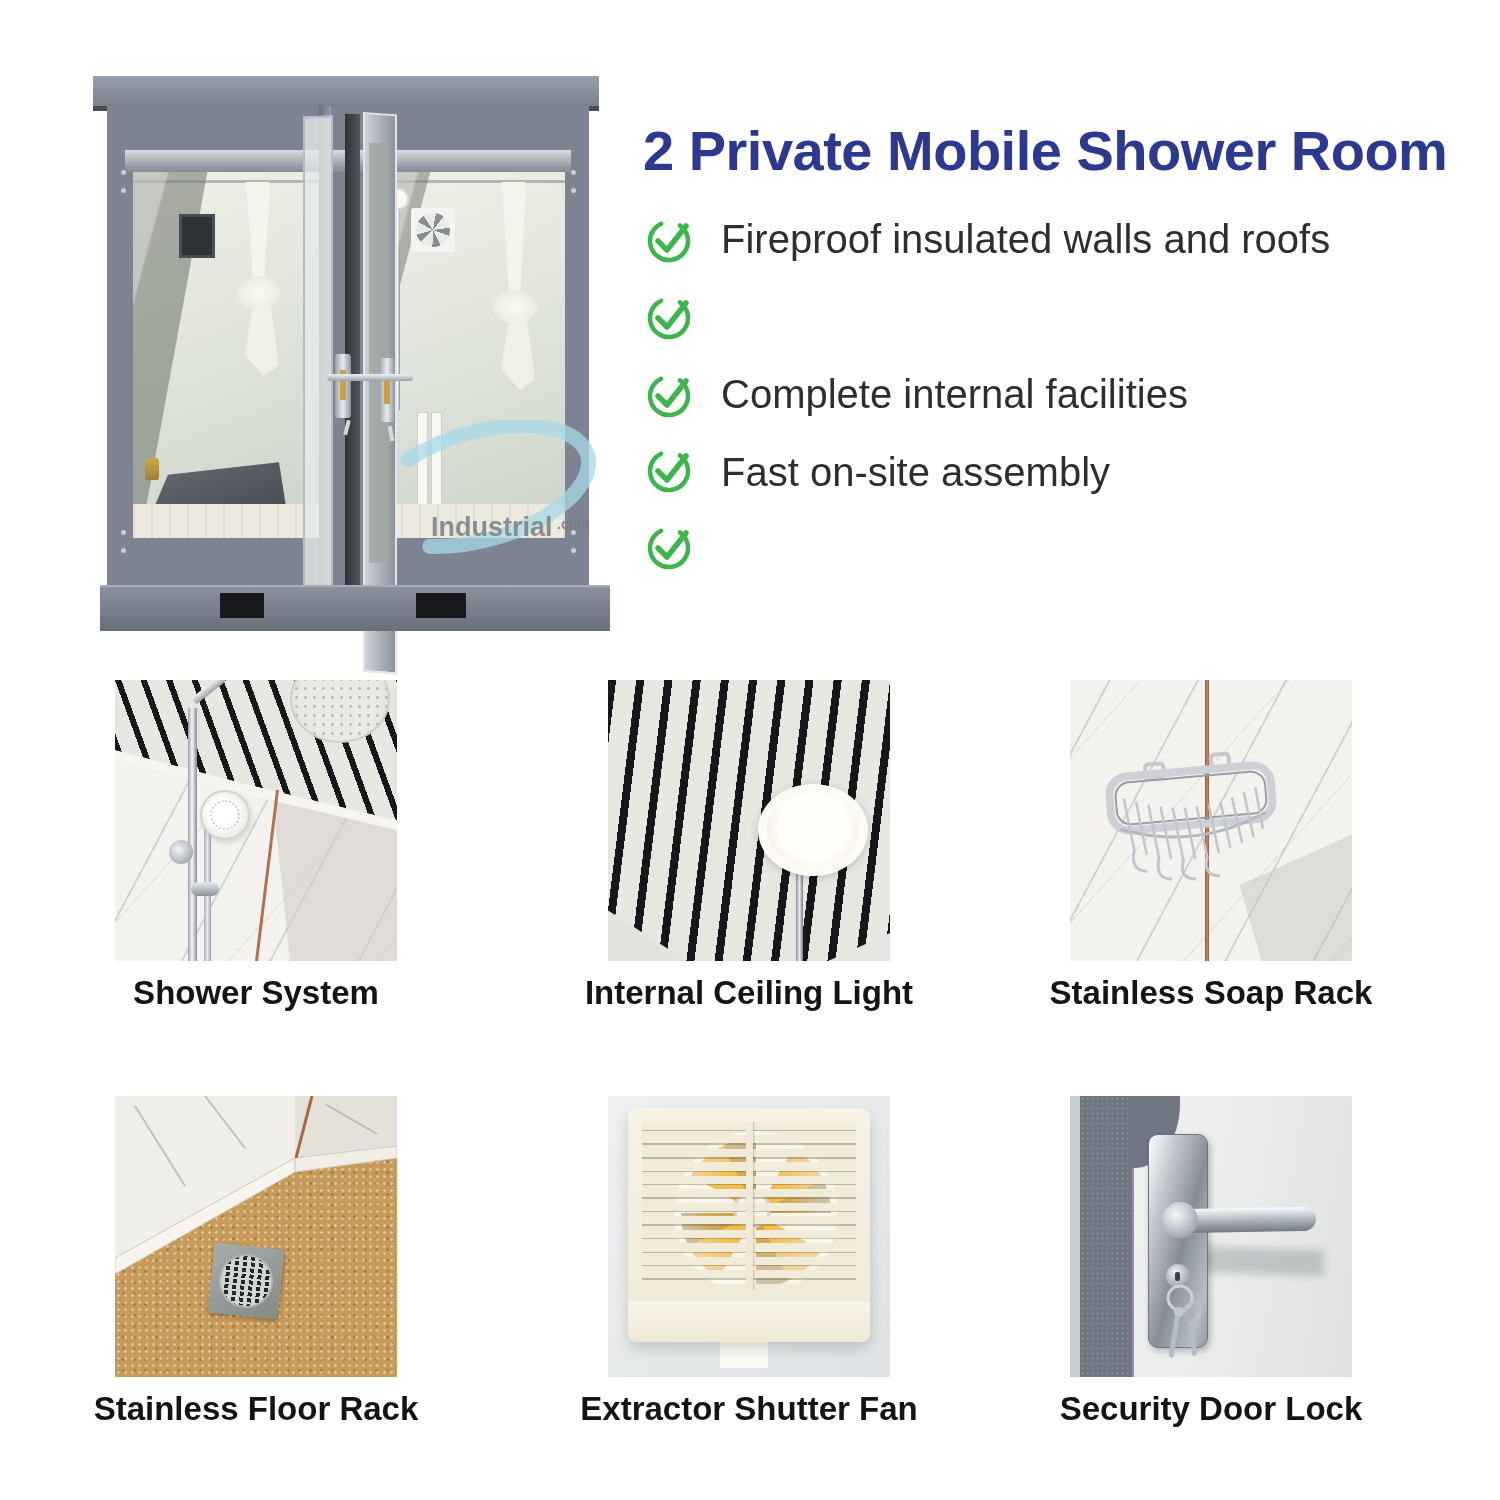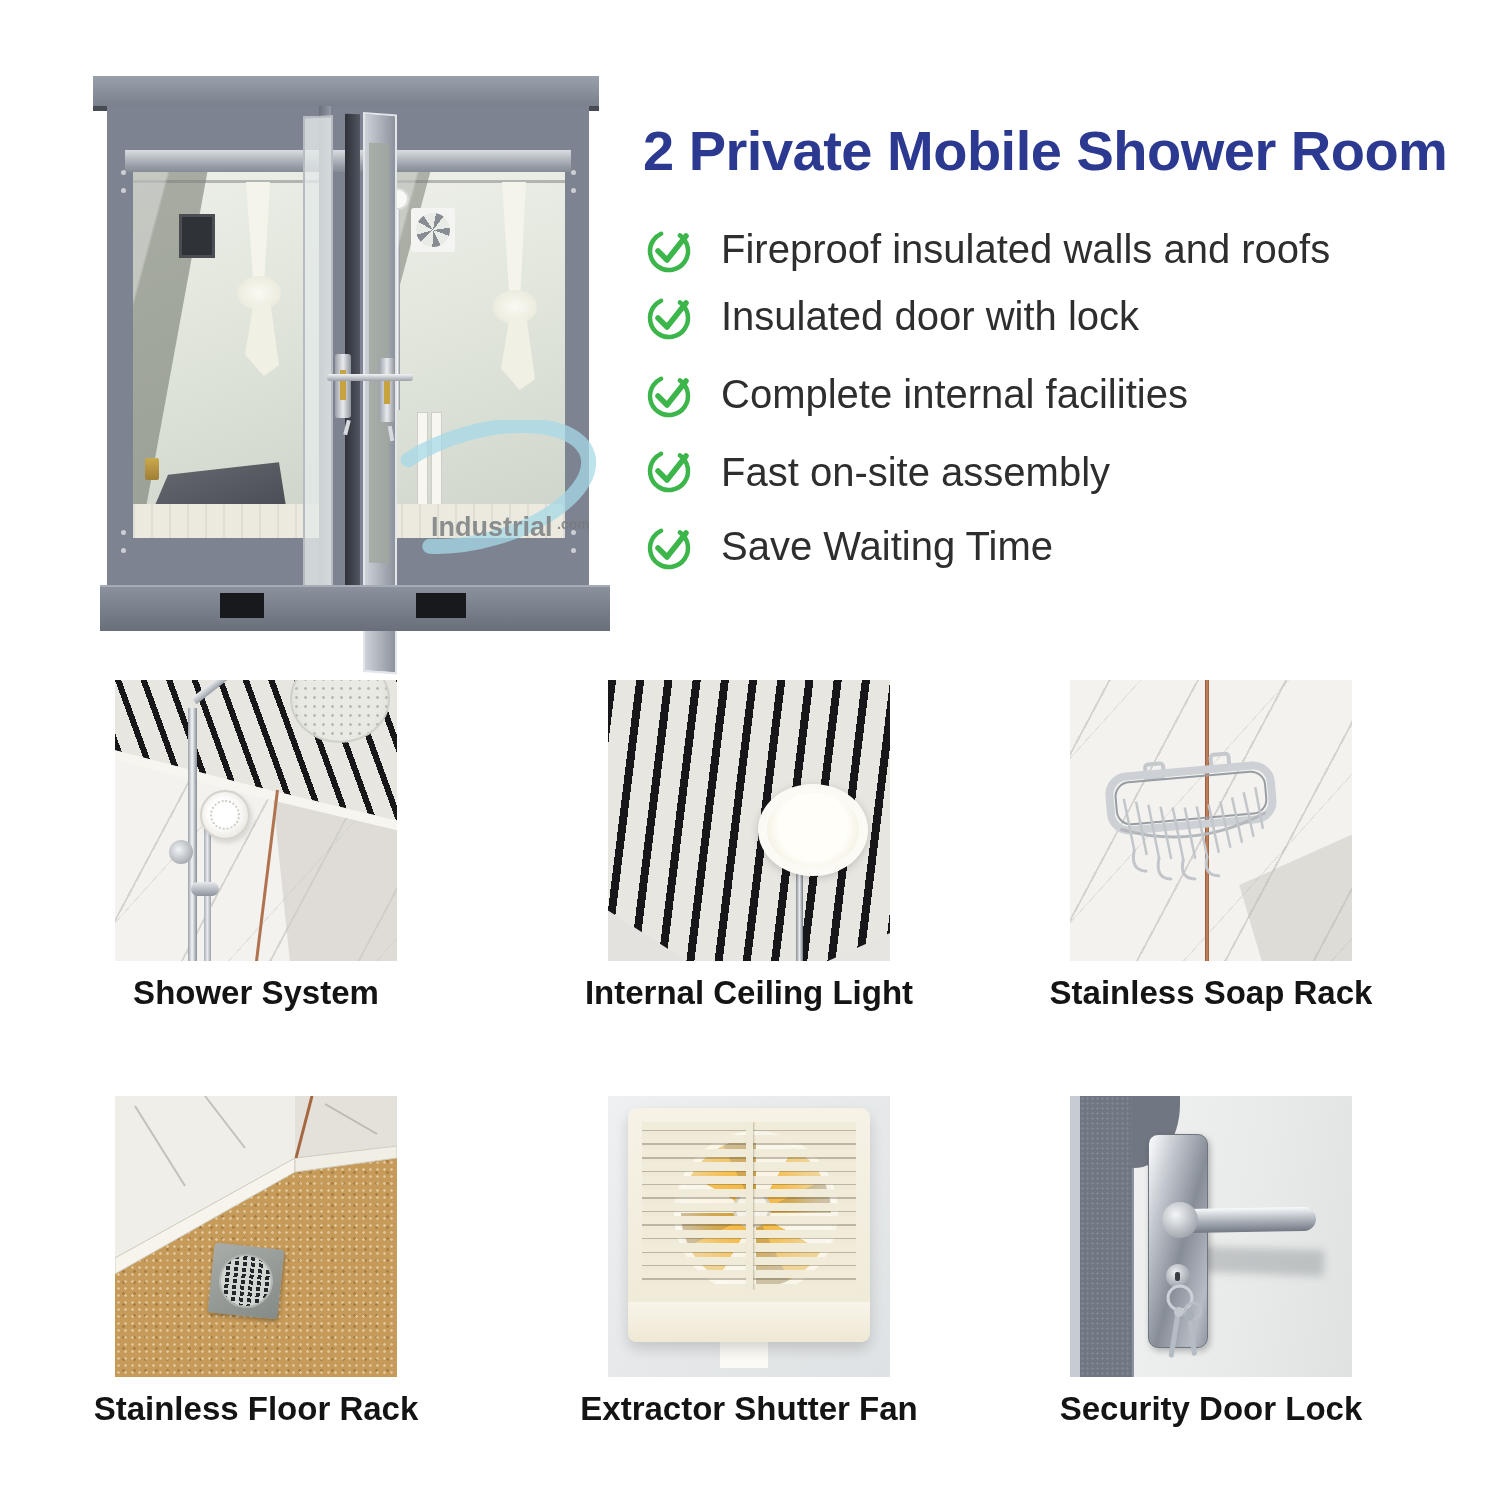--- a/index.html
+++ b/index.html
@@ -198,54 +198,52 @@
       <svg class="wm-swoosh" width="255" height="135" viewBox="0 0 255 135">
         <ellipse cx="127" cy="66" rx="112" ry="54" fill="none" stroke="#a7d9e8" stroke-width="15" stroke-dasharray="200 140" stroke-linecap="round" transform="rotate(-16 127 66)" opacity="0.85"></ellipse>
       </svg>
       <div class="wm-sub">Industrial</div>
       <div class="wm-tld">.com</div>
     </div>
   </div>
 
   <div class="a title">2 Private Mobile Shower Room</div>
 
-  <div class="a feat" style="top:222px;">
+  <div class="a feat" style="top:212px;">
     <svg class="chk" viewBox="0 0 52 52">
       <circle cx="26" cy="28" r="19" fill="none" stroke="#3cb54a" stroke-width="4.5" stroke-linecap="round" stroke-dasharray="99 21" transform="rotate(-55 26 28)"></circle>
       <path d="M15 28 L24 37 L43 13" fill="none" stroke="#3cb54a" stroke-width="5.5" stroke-linecap="round" stroke-linejoin="round"></path>
     </svg>
     <span class="feat-text">Fireproof insulated walls and roofs</span>
   </div>
   <div class="a feat" style="top:289px;">
     <svg class="chk" viewBox="0 0 52 52">
       <circle cx="26" cy="28" r="19" fill="none" stroke="#3cb54a" stroke-width="4.5" stroke-linecap="round" stroke-dasharray="99 21" transform="rotate(-55 26 28)"></circle>
       <path d="M15 28 L24 37 L43 13" fill="none" stroke="#3cb54a" stroke-width="5.5" stroke-linecap="round" stroke-linejoin="round"></path>
     </svg>
-    <span class="feat-text">Insulated door with lock</span>
   </div>
   <div class="a feat" style="top:367px;">
     <svg class="chk" viewBox="0 0 52 52">
       <circle cx="26" cy="28" r="19" fill="none" stroke="#3cb54a" stroke-width="4.5" stroke-linecap="round" stroke-dasharray="99 21" transform="rotate(-55 26 28)"></circle>
       <path d="M15 28 L24 37 L43 13" fill="none" stroke="#3cb54a" stroke-width="5.5" stroke-linecap="round" stroke-linejoin="round"></path>
     </svg>
     <span class="feat-text">Complete internal facilities</span>
   </div>
   <div class="a feat" style="top:441px;align-items:flex-end;">
     <svg class="chk" viewBox="0 0 52 52">
       <circle cx="26" cy="28" r="19" fill="none" stroke="#3cb54a" stroke-width="4.5" stroke-linecap="round" stroke-dasharray="99 21" transform="rotate(-55 26 28)"></circle>
       <path d="M15 28 L24 37 L43 13" fill="none" stroke="#3cb54a" stroke-width="5.5" stroke-linecap="round" stroke-linejoin="round"></path>
     </svg>
     <span class="feat-text">Fast on-site assembly</span>
   </div>
   <div class="a feat" style="top:519px;">
     <svg class="chk" viewBox="0 0 52 52">
       <circle cx="26" cy="28" r="19" fill="none" stroke="#3cb54a" stroke-width="4.5" stroke-linecap="round" stroke-dasharray="99 21" transform="rotate(-55 26 28)"></circle>
       <path d="M15 28 L24 37 L43 13" fill="none" stroke="#3cb54a" stroke-width="5.5" stroke-linecap="round" stroke-linejoin="round"></path>
     </svg>
-    <span class="feat-text">Save Waiting Time</span>
   </div>
 
   <div class="a" style="left:115px;top:680px;width:282px;">
     <div class="a cell marble" style="left:0;top:0;">
       <div class="a ss-rightwall"></div>
       <div class="a ss-ceiling"></div>
       <div class="a ss-trim"></div>
       <div class="a ss-copper"></div>
       <div class="a ss-rain"></div>
       <div class="a ss-elbow"></div>

